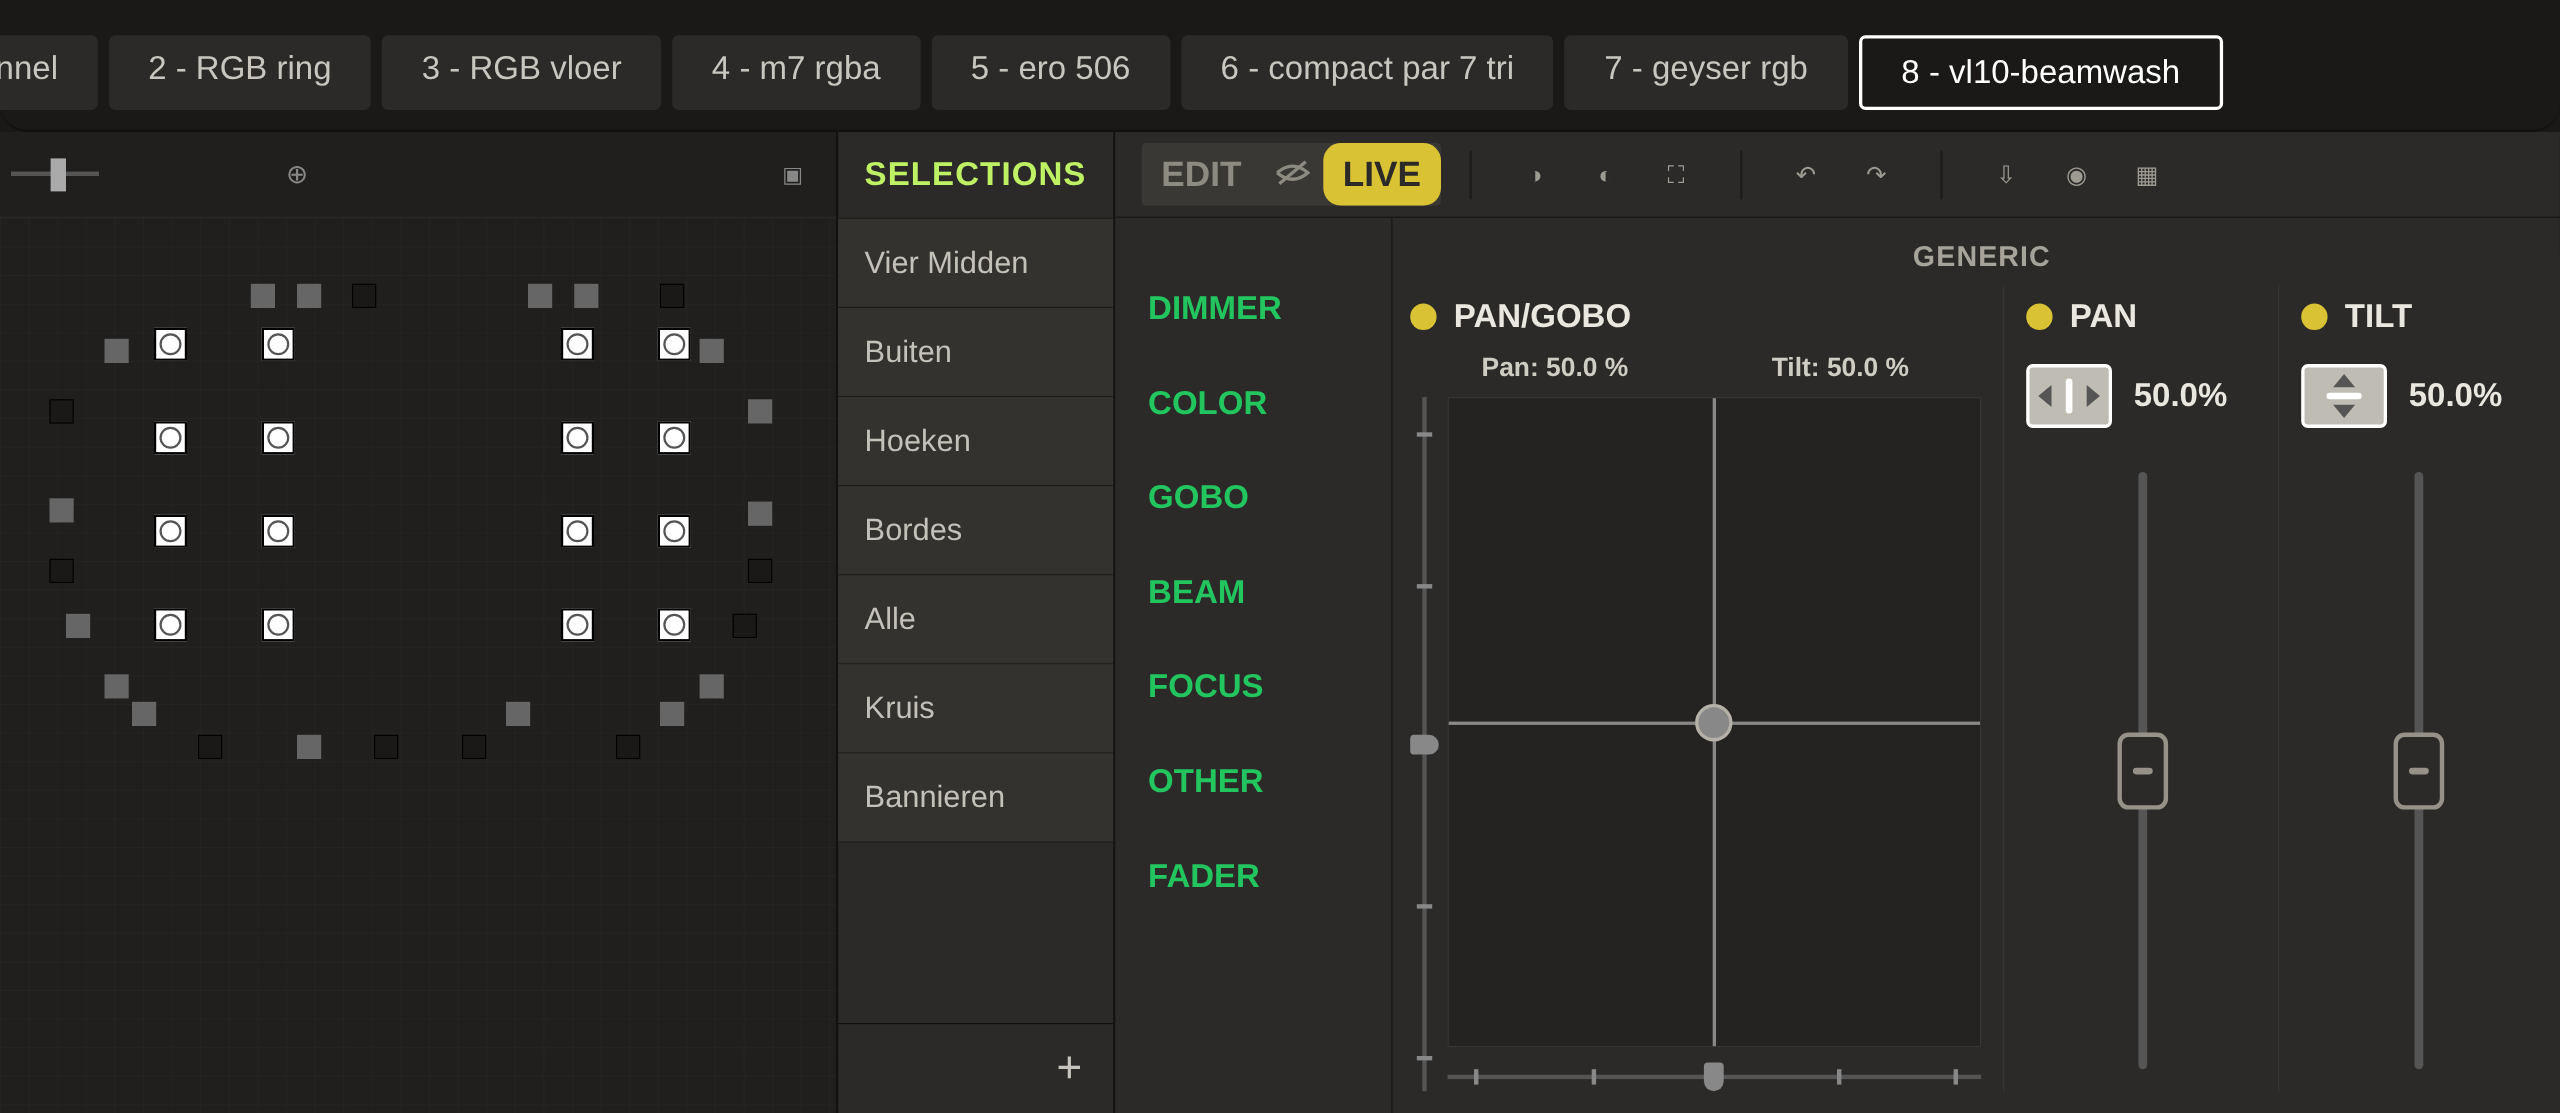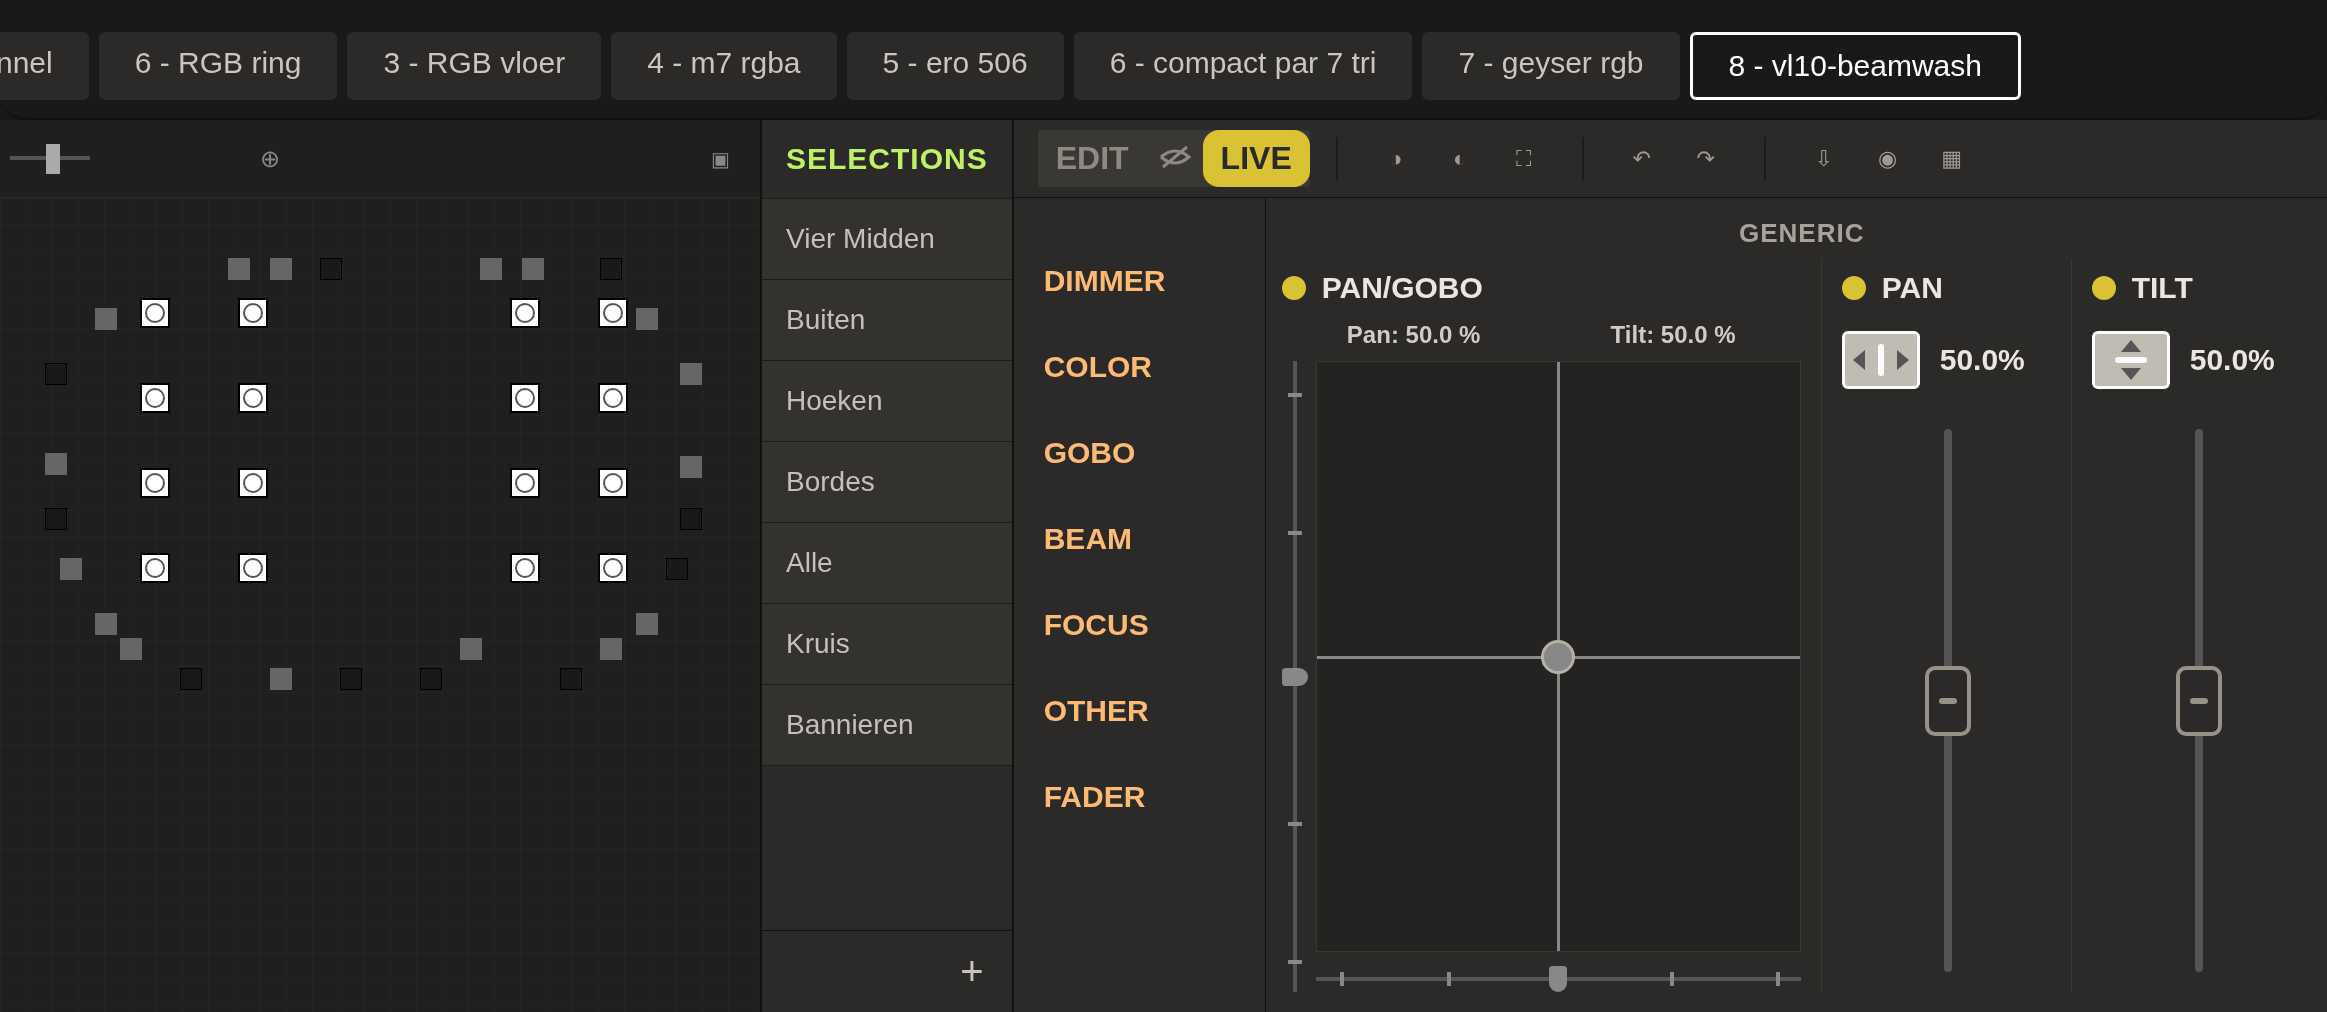--- a/index.html
+++ b/index.html
@@ -64,21 +64,21 @@
   .mode-btn.edit { color: #8d8a82; }
   .mode-btn.blind { padding:10px 12px; }
   .mode-btn.live { background:#d9c233; color:#2b2a28;border-radius:16px; }
   .tb-sep { width:2px; height:44px; background:#1d1c1a; margin:0 26px; }
   .tb-icon { width:44px; height:44px; display:flex; align-items:center; justify-content:center; color:#9d9a92; font-size:22px; cursor:pointer; margin:0 10px;}
 
   .right-body { flex:1; display:flex; min-height:0; }
 
   
   .attr-list { width: 252px; background:#2b2a28; padding-top:40px; display:flex; flex-direction:column; border-right:1px solid #111;}
-  .attr-item { padding: 26px 30px; font-size: 30px; font-weight:700; color:#fdba74; cursor:pointer; display:flex; align-items:center; gap:12px;}
+  .attr-item { padding: 26px 30px; font-size: 30px; font-weight:700; color:#22c55e; cursor:pointer; display:flex; align-items:center; gap:12px;}
   .attr-item.active { background:#3a3835; color:#fff; border-radius:4px; margin:0 8px 0 12px;}
   .attr-dot { width:12px; height:12px; border-radius:50%; background:#d9c233; }
 
   
   .editor { flex:1; display:flex; flex-direction:column; background:#2b2a28; }
   .generic-title { text-align:center; color:#a6a39b; font-size:26px; font-weight:700; padding:20px 0 10px; letter-spacing:1px;}
   .controls-row { flex:1; display:flex; gap:20px; padding:0 16px 20px 16px; }
 
   
   .pantilt { width: 540px; display:flex; flex-direction:column; border-right:1px solid #3a3835; padding-right:20px;}
@@ -121,21 +121,21 @@
   .fknob::after { content:""; position:absolute; left:10px; right:10px; top:50%; height:6px; background:#969289; border-radius:3px; transform:translateY(-50%);}
 
 </style>
 </head>
 <body>
 
 <div class="root">
 
   <div class="tabs" id="tab-bar">
       <div class="tab first">nnel</div>
-      <div class="tab">6 - RGB ring</div>
+      <div class="tab">2 - RGB ring</div>
       <div class="tab">3 - RGB vloer</div>
       <div class="tab">4 - m7 rgba</div>
       <div class="tab">5 - ero 506</div>
       <div class="tab">6 - compact par 7 tri</div>
       <div class="tab">7 - geyser rgb</div>
       <div class="tab active">8 - vl10-beamwash</div>
     </div>
 
   <div class="main">
 

